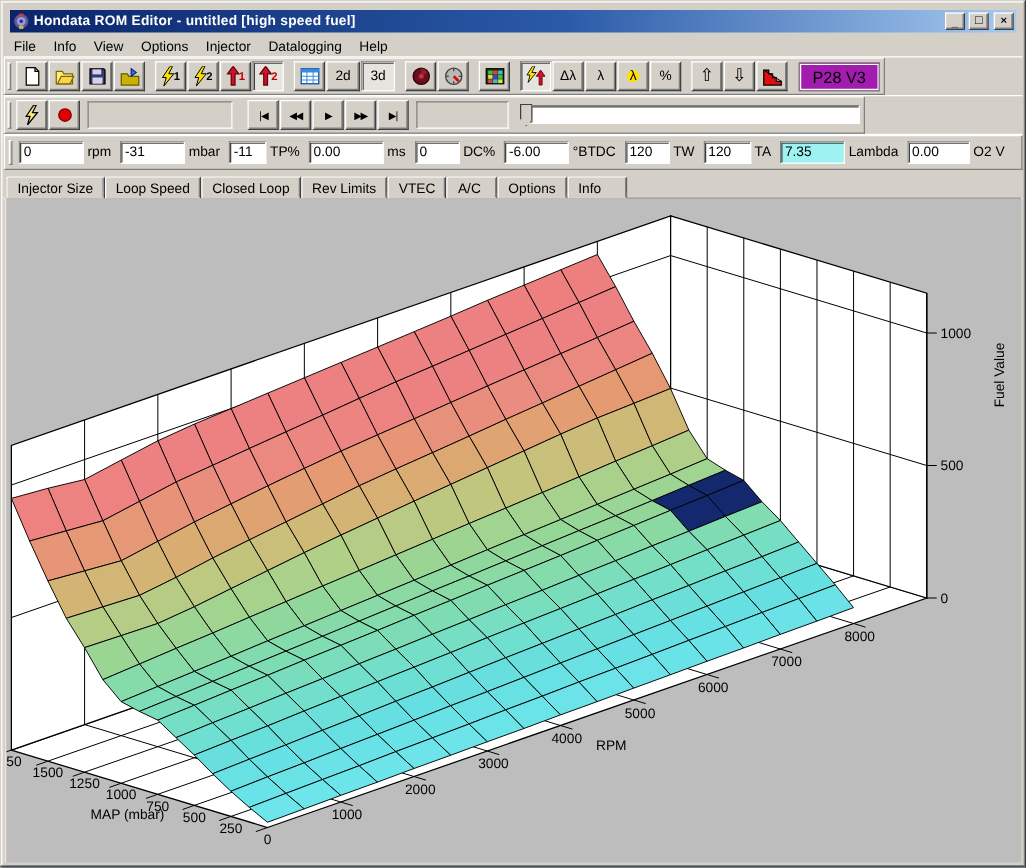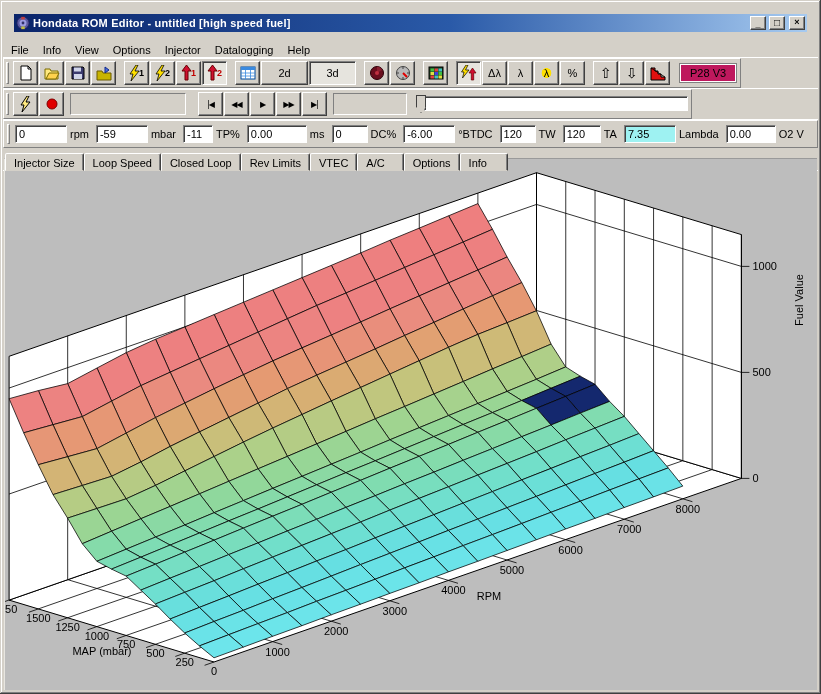--- a/index.html
+++ b/index.html
@@ -8,21 +8,21 @@
 
   .window {
     position:relative; width:821px; height:694px; background:#d4d0c8;
     box-shadow: inset -1px -1px #404040, inset 1px 1px #d4d0c8,
                 inset -2px -2px #808080, inset 2px 2px #fff;
     padding:3px;
   }
 
   
   .titlebar {
-    height:18px; margin:11px; display:flex; align-items:center; gap:3px;
+    height:18px; margin:5px; display:flex; align-items:center; gap:3px;
     background:linear-gradient(90deg,#0a246a 0%,#2a5aa8 55%,#a6caf0 100%);
     padding:0 2px; color:#fff;
   }
   .titlebar .app-icon { width:14px; height:14px; flex:0 0 auto; }
   .titlebar .title { font-weight:bold; font-size:11px; letter-spacing:0.2px;
     white-space:nowrap; flex:1 1 auto; }
   .winbtn {
     width:16px; height:14px; background:#d4d0c8; flex:0 0 auto;
     border:1px solid; border-color:#fff #404040 #404040 #fff;
     box-shadow: inset -1px -1px #808080;
@@ -45,34 +45,34 @@
   }
   .grip { width:3px; height:22px; margin:0 3px 0 1px;
     border:1px solid; border-color:#fff #808080 #808080 #fff; }
   .tbtn {
     width:25px; height:24px; background:#d4d0c8;
     border:1px solid; border-color:#fff #404040 #404040 #fff;
     box-shadow: inset -1px -1px #808080, inset 1px 1px #d4d0c8;
     display:flex; align-items:center; justify-content:center; gap:0;
     font-size:11px; position:relative;
   }
-  .tbtn.wide { width:47px;justify-content:center; }
+  .tbtn.wide { width:27px;justify-content:center; }
   .tbtn.active {
     border-color:#808080 #fff #fff #808080;
     box-shadow: inset 1px 1px #404040;
     background:#e6e4de;
   }
   .tbtn svg { display:block; }
   .tbtn .numtag { font-size:9px; font-weight:bold; margin-left:-1px; }
   .tbtn .red { color:#c00000; }
   .tbgap { width:6px; }
   .romver {
-    margin-left:8px; padding:3px 10px; background:#be185d;
+    margin-left:8px; padding:3px 10px; background:#a21caf;
     border:1px solid #808080; box-shadow:0 0 0 1px #fff inset;
-    font-size:11px; white-space:nowrap;
+    font-size:13px; white-space:nowrap;
   }
   .panel-inset {
     height:22px; background:#d4d0c8;
     border:1px solid; border-color:#808080 #fff #fff #808080;
   }
   .trackbar { position:relative; width:272px; height:18px; margin-left:8px; }
   .trackbar .channel {
     position:absolute; left:8px; right:0; top:1px; height:15px; background:#fff;
     border:1px solid; border-color:#808080 #fff #fff #808080;
     box-shadow: inset 1px 1px #404040;
@@ -342,21 +342,21 @@
   </div>
 
   <div class="databar">
     <div class="dband">
       <span class="dgrip"></span>
       <span class="fld">
           <span class="box" style="width:52px">0</span>
           <span class="lbl">rpm</span>
         </span>
       <span class="fld">
-          <span class="box" style="width:52px">-59</span>
+          <span class="box" style="width:52px">-31</span>
           <span class="lbl">mbar</span>
         </span>
       <span class="fld">
           <span class="box" style="width:30px">-11</span>
           <span class="lbl">TP%</span>
         </span>
       <span class="fld">
           <span class="box" style="width:60px">0.00</span>
           <span class="lbl">ms</span>
         </span>
@@ -386,21 +386,21 @@
         </span>
     </div>
   </div>
 
   <div class="tabstrip">
     <span class="tab"><span>Injector Size</span></span>
     <span class="tab"><span>Loop Speed</span></span>
     <span class="tab"><span>Closed Loop</span></span>
     <span class="tab"><span>Rev Limits</span></span>
     <span class="tab"><span>VTEC</span></span>
-    <span class="tab" style="padding-right:18px"><span>A/C</span></span>
+    <span class="tab" style="padding-right:12px"><span>A/C</span></span>
     <span class="tab"><span>Options</span></span>
     <span class="tab" style="padding-right:20px"><span>Info</span></span>
   </div>
 
   <div class="client">
     <svg id="surface-svg" width="813" height="532" viewBox="0 0 813 532">
         <g>
           <polygon points="209.0,503.0 736.4,319.4 531.5,257.4 4.1,441.1" fill="#ffffff" stroke="#000000" stroke-width="1"></polygon>
           <line x1="267.6" y1="482.6" x2="62.67500000000004" y2="420.65000000000003" stroke="#000000" stroke-width="0.8"></line>
           <line x1="326.2" y1="462.2" x2="121.275" y2="400.25" stroke="#000000" stroke-width="0.8"></line>

